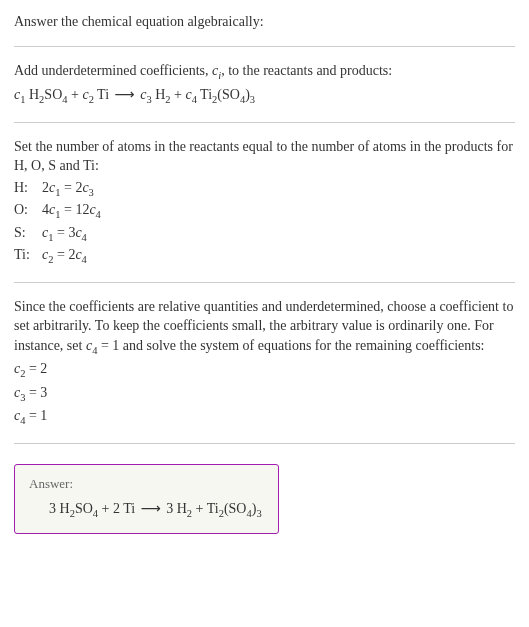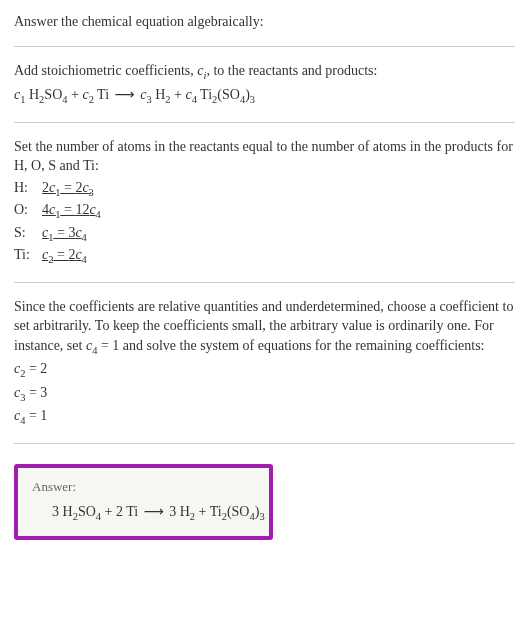--- a/index.html
+++ b/index.html
@@ -40,29 +40,28 @@
     }
     .atom-row {
       display: flex;
     }
     .atom-label {
       width: 28px;
       text-align: left;
     }
     .atom-eq {
       flex: 1;
-      text-decoration: underline;
     }
     .coef-list div {
       margin: 1px 0;
     }
     .answer-box {
-      border: 4px solid #a21caf;
+      border: 1px solid #a21caf;
       background: #f7f7f2;
-      padding: 10px 4px 12px 14px;
+      padding: 10px 16px 12px 14px;
       border-radius: 3px;
       display: inline-block;
       margin-top: 6px;
     }
     .answer-title {
       color: #666;
       font-size: 13px;
       margin-bottom: 6px;
     }
     .answer-eq {
@@ -76,21 +75,21 @@
 <body>
 
 <div class="section">
   <div>Answer the chemical equation algebraically:</div>
 </div>
 
 <hr class="sep">
 
 <div class="section">
   <div>
-    <span>Add stoichiometric coefficients, </span><span class="ital">c</span><span class="sub ital">i</span><span>, to the reactants and products:</span>
+    <span>Add underdetermined coefficients, </span><span class="ital">c</span><span class="sub ital">i</span><span>, to the reactants and products:</span>
   </div>
   <div class="eq-line nowrap">
     <span class="ital">c</span><span class="sub">1</span><span> H</span><span class="sub">2</span><span>SO</span><span class="sub">4</span><span> + </span><span class="ital">c</span><span class="sub">2</span><span> Ti </span><span class="arrow">⟶</span><span> </span><span class="ital">c</span><span class="sub">3</span><span> H</span><span class="sub">2</span><span> + </span><span class="ital">c</span><span class="sub">4</span><span> Ti</span><span class="sub">2</span><span>(SO</span><span class="sub">4</span><span>)</span><span class="sub">3</span>
   </div>
 </div>
 
 <hr class="sep">
 
 <div class="section">
   <div>Set the number of atoms in the reactants equal to the number of atoms in the products for H, O, S and Ti:</div>

